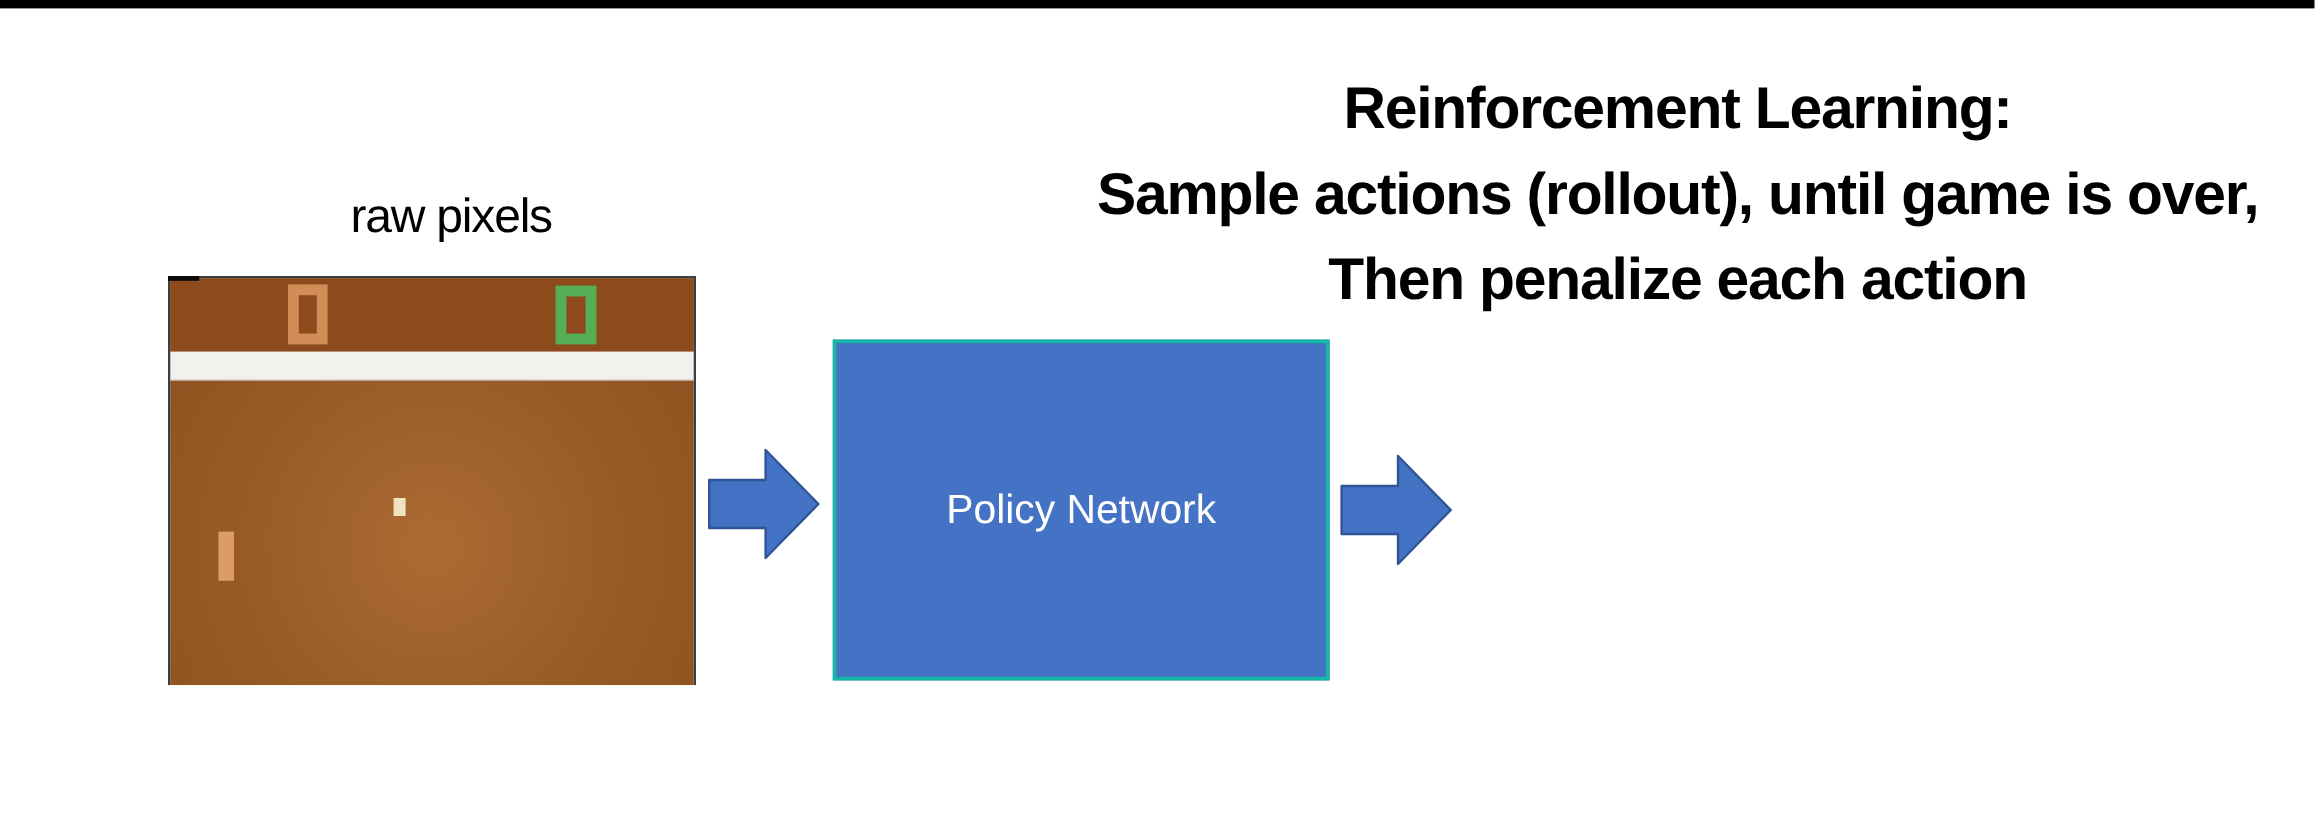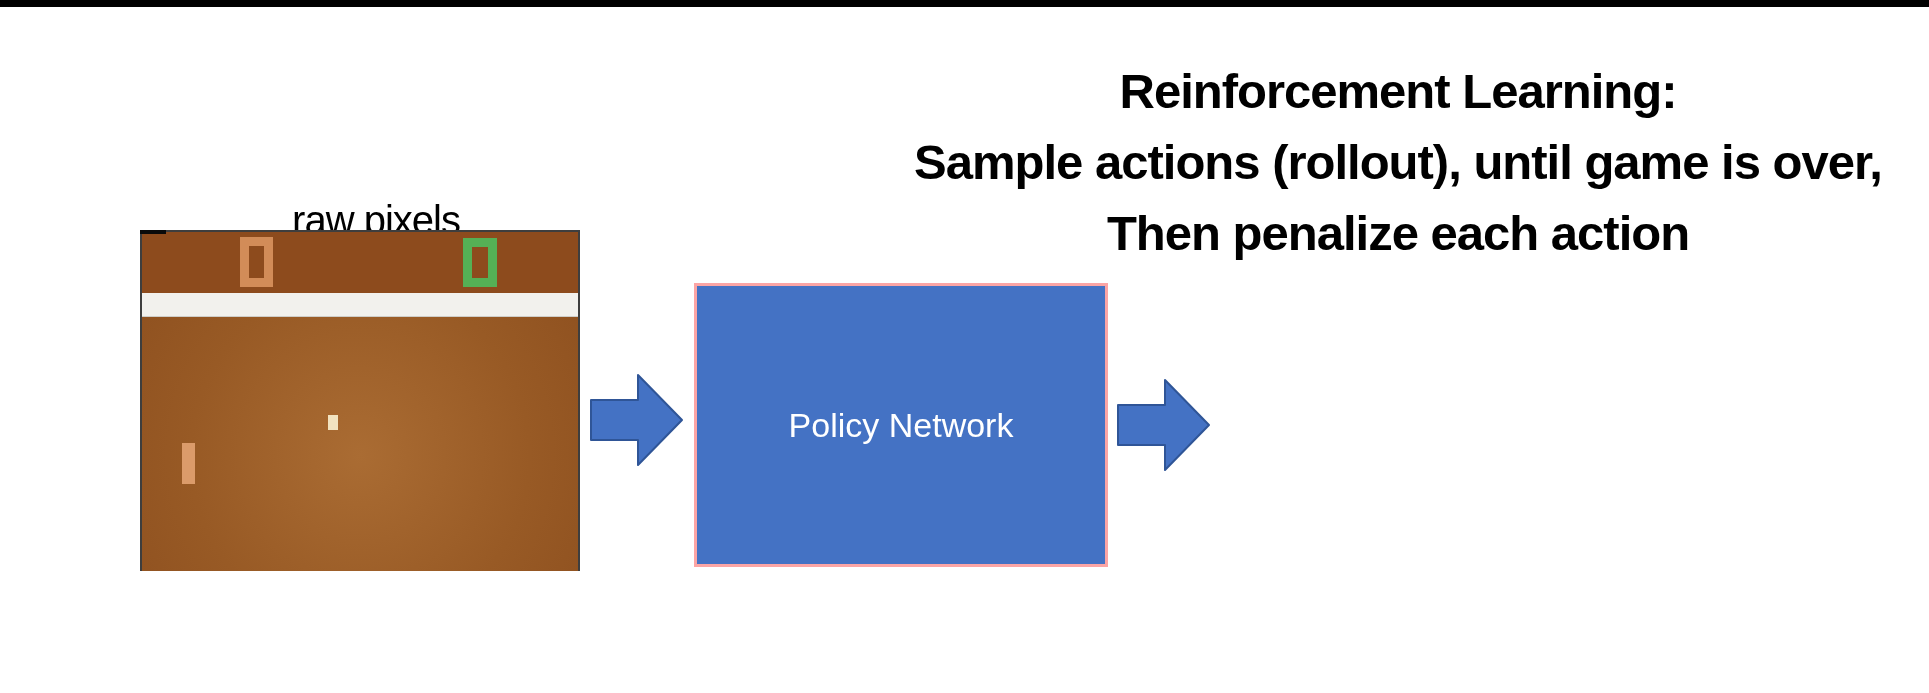--- a/index.html
+++ b/index.html
@@ -13,21 +13,21 @@
   .game-backing{position:absolute;left:133px;top:650px;width:452px;height:43px;background:#fff;z-index:2;}
 
   .title-block{
     position:absolute;left:848px;top:56px;width:1100px;
     text-align:center;font-size:49px;line-height:71px;font-weight:600;
     white-space:nowrap;letter-spacing:-1px;
   }
 
   .raw-pixels-label{
     position:absolute;left:226px;top:158px;width:300px;
-    text-align:center;font-size:40px;letter-spacing:-1px;margin-top:40px;
+    text-align:center;font-size:40px;letter-spacing:-1px;
   }
 
   .game{
     position:absolute;left:140px;top:230px;width:436px;height:430px;
     border:2px solid #3e3e3e;border-bottom:3px solid #333;z-index:3;
     background:radial-gradient(ellipse at 50% 52%, #aa6c33 0%, #985a25 55%, #8c4e1e 100%);
   }
   .game .score-band{position:absolute;left:0;top:0;width:100%;height:61px;background:#8d4b1d;}
   .game .corner-tick{position:absolute;left:-2px;top:-2px;width:26px;height:4px;background:#0a0a0a;}
   .game .net-bar{position:absolute;left:0;top:61px;width:100%;height:24px;background:#f2f1ed;border-bottom:1px solid #cfcec9;box-sizing:border-box;}
@@ -37,21 +37,21 @@
   .game .ball{position:absolute;left:186px;top:183px;width:10px;height:15px;background:#f2e3c0;}
   .game .paddle-left{position:absolute;left:40px;top:211px;width:13px;height:41px;background:#db9b6a;}
   .game .paddle-right{position:absolute;left:388px;top:340px;width:12px;height:41px;background:#58c05a;}
 
   .arrow{position:absolute;width:98px;height:98px;}
   .arrow.a1{left:588px;top:371px;}
   .arrow.a2{left:1115px;top:376px;}
 
   .policy-box{
     position:absolute;left:694px;top:283px;width:408px;height:278px;
-    background:#4472c4;border:3px solid #fca5a5;
+    background:#4472c4;border:3px solid #14b8a6;
     display:flex;align-items:center;justify-content:center;
     color:#ffffff;font-size:34px;letter-spacing:0px;
   }
 
   .prob-label{
     position:absolute;left:1235px;top:408px;height:44px;line-height:44px;
     font-size:34px;white-space:nowrap;
   }
 </style>
 </head>

